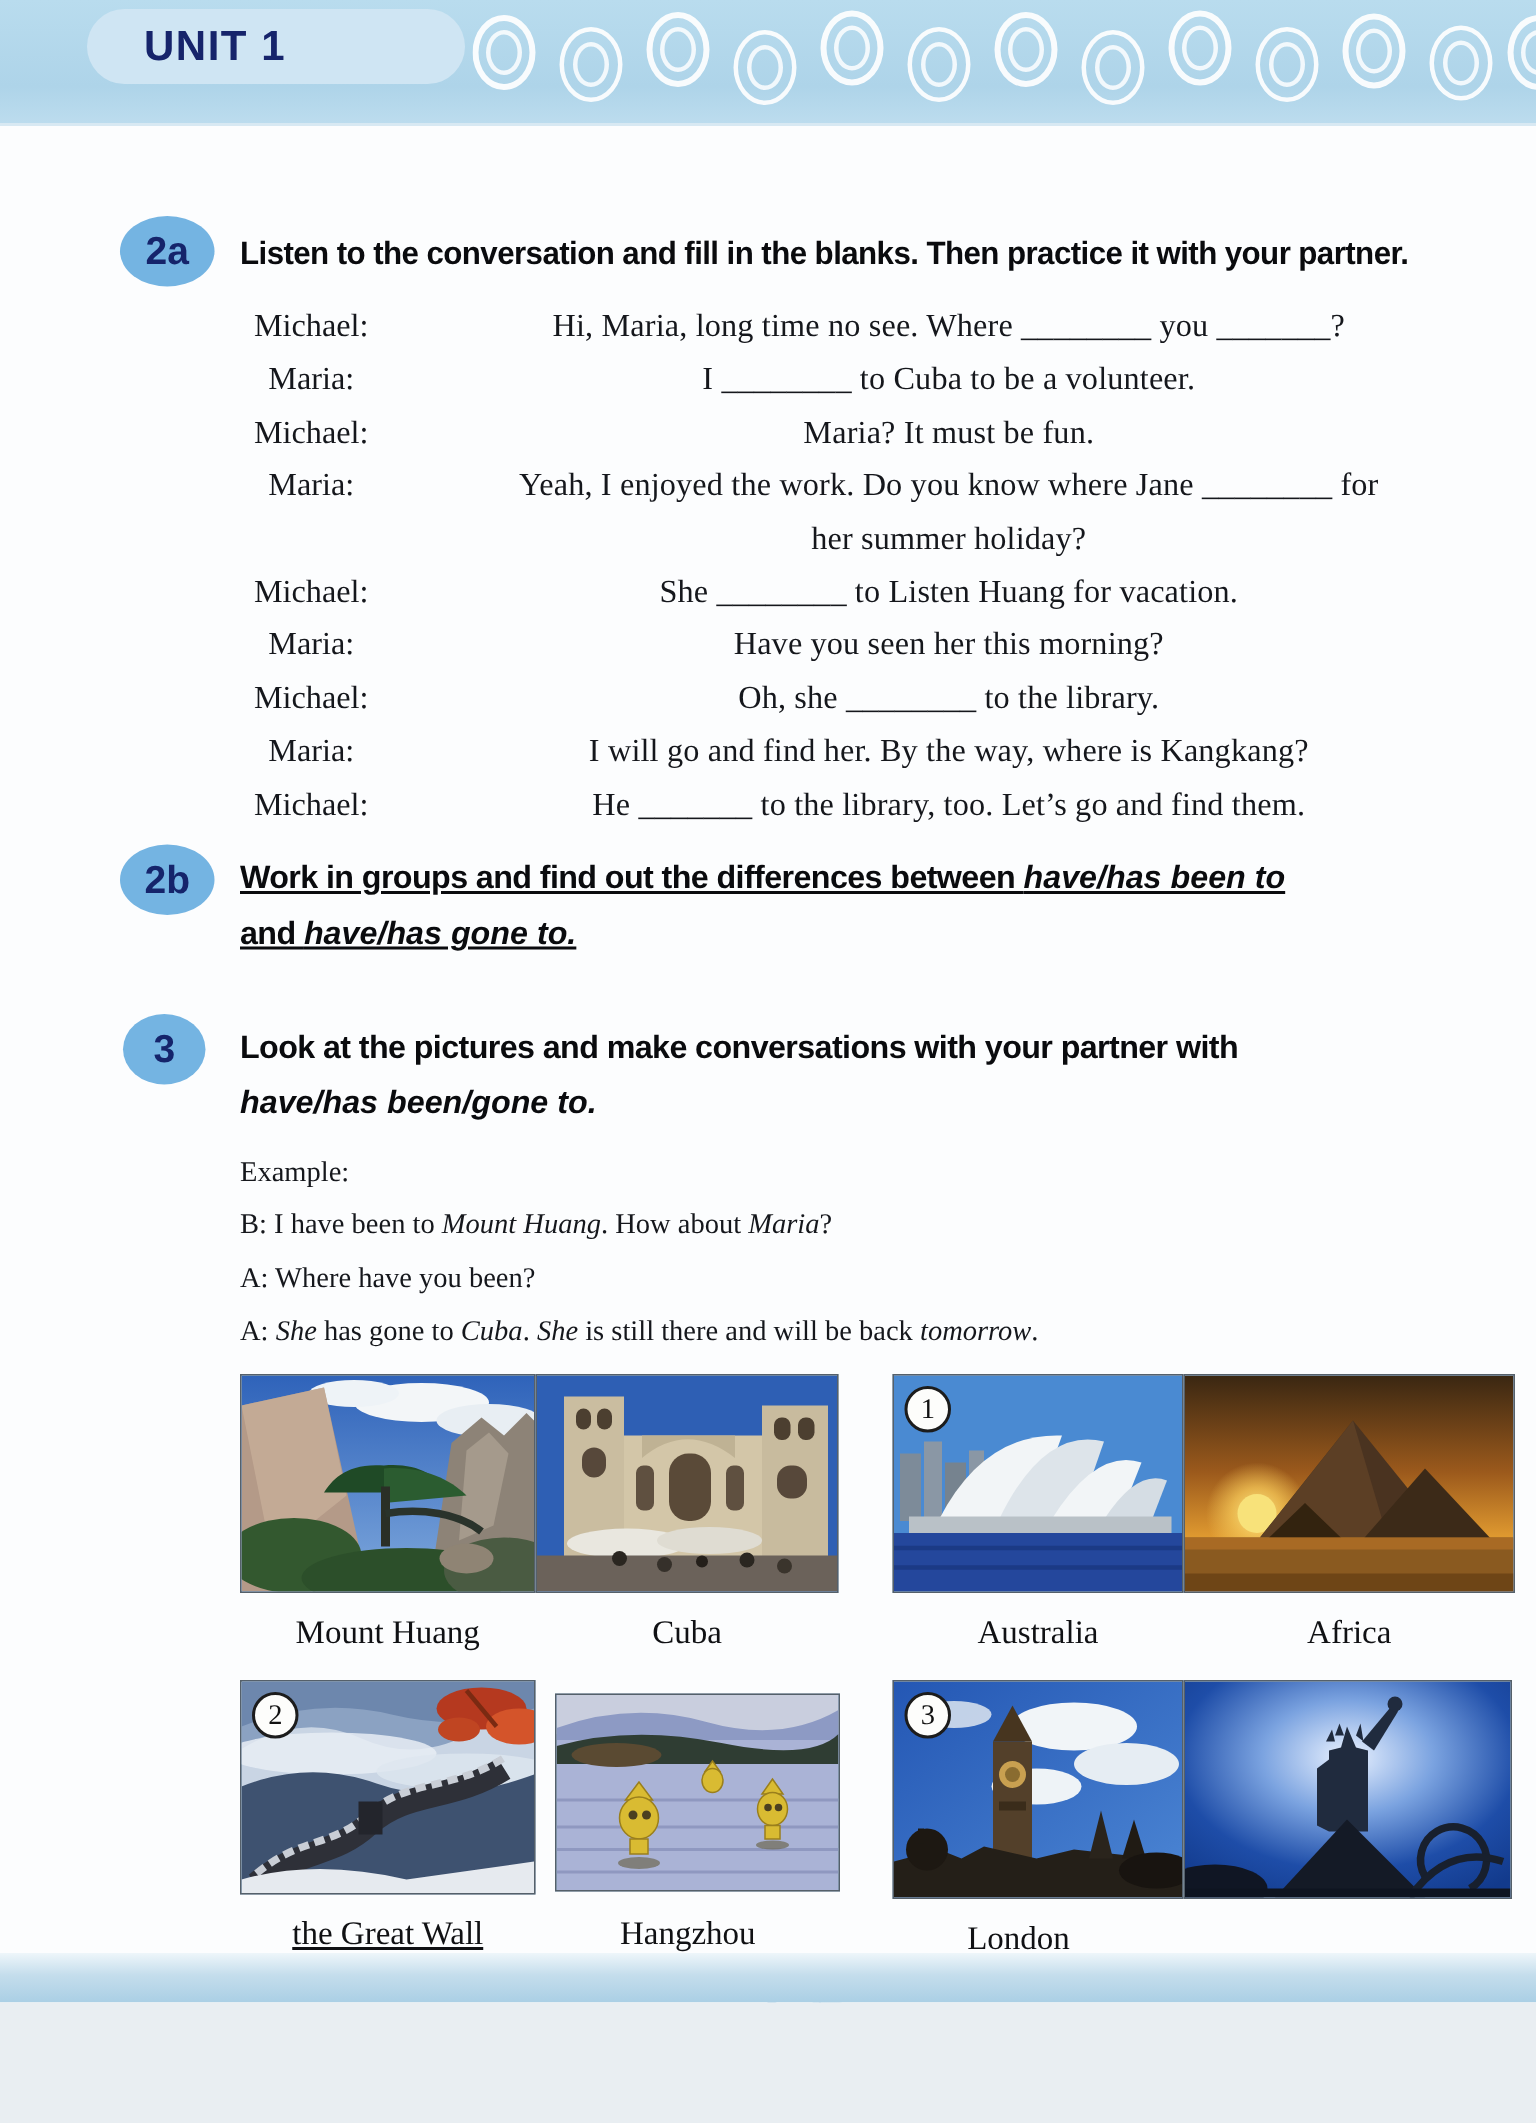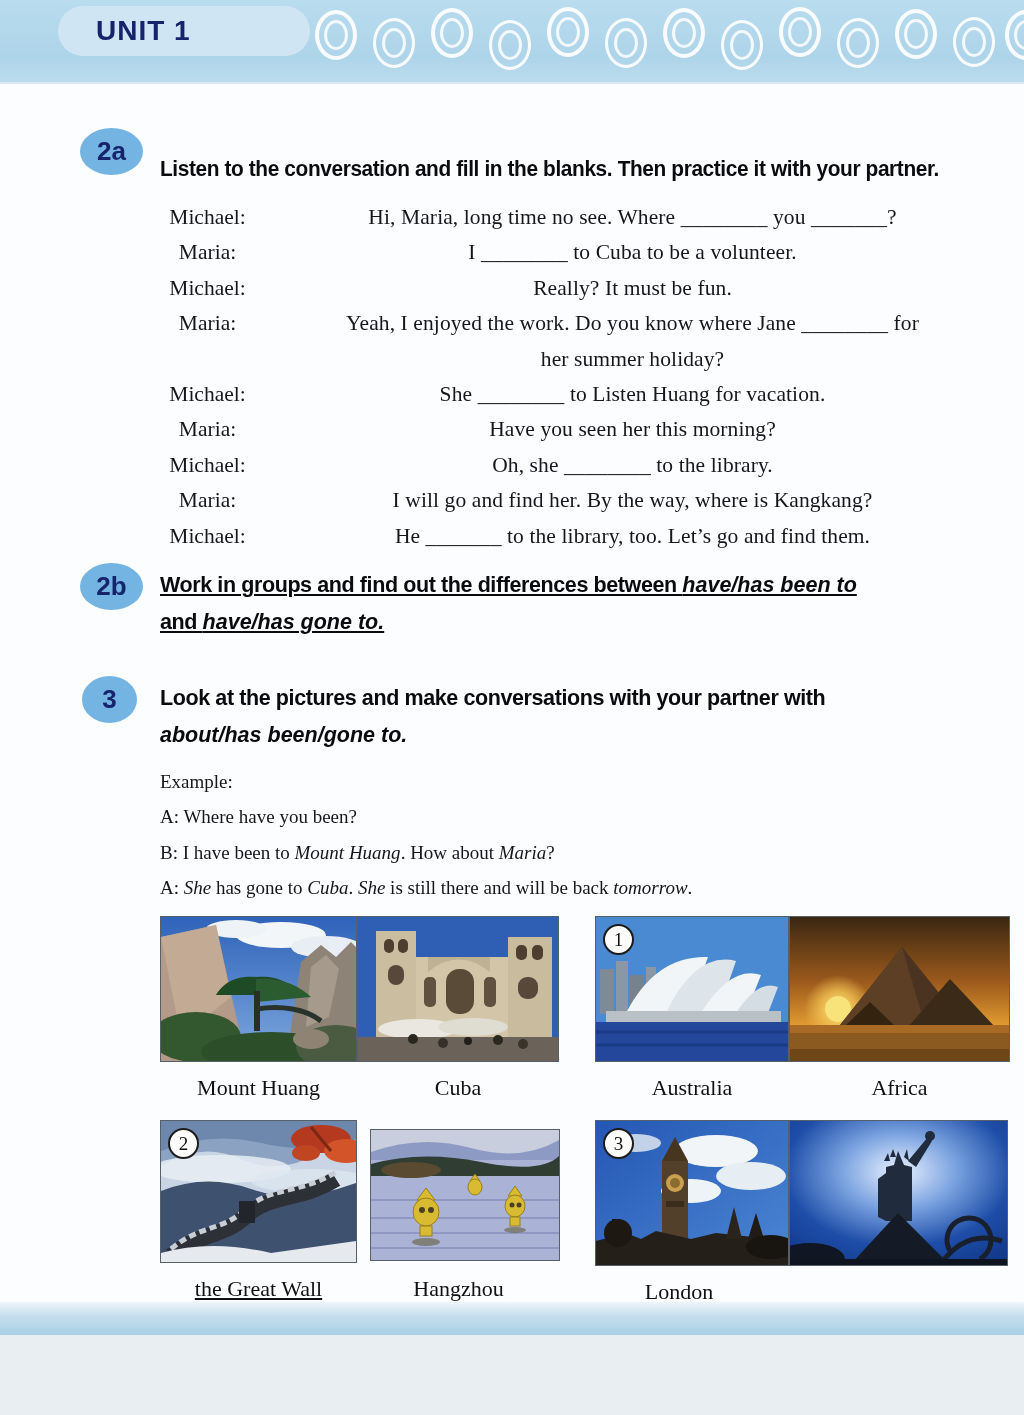--- a/index.html
+++ b/index.html
@@ -127,35 +127,35 @@
         </div>
       <div class="ring ring-outer thin" style="left:638px; top:17px;">
           <div class="ring-inner"></div>
         </div>
       <div class="ring ring-outer" style="left:690px; top:10px;">
           <div class="ring-inner"></div>
         </div>
     </div>
   </div>
 
-  <div class="badge" style="left:80px; top:128px;">2a</div>
+  <div class="badge" style="left:80px; top:144px;">2a</div>
   <div class="h-bold h-2a">Listen to the conversation and fill in the blanks. Then practice it with your partner.</div>
 
   <div class="dialogue">
     <div class="dlg-row">
       <span class="dlg-speaker">Michael:</span>
       <span class="dlg-text">Hi, Maria, long time no see. Where ________ you _______?</span>
     </div>
     <div class="dlg-row">
       <span class="dlg-speaker">Maria:</span>
       <span class="dlg-text">I ________ to Cuba to be a volunteer.</span>
     </div>
     <div class="dlg-row">
       <span class="dlg-speaker">Michael:</span>
-      <span class="dlg-text">Really? It must be fun.</span>
+      <span class="dlg-text">Maria? It must be fun.</span>
     </div>
     <div class="dlg-row">
       <span class="dlg-speaker">Maria:</span>
       <span class="dlg-text">Yeah, I enjoyed the work. Do you know where Jane ________ for</span>
     </div>
     <div class="dlg-row">
       <span class="dlg-speaker"></span>
       <span class="dlg-text">her summer holiday?</span>
     </div>
     <div class="dlg-row">
@@ -182,27 +182,27 @@
 
   <div class="badge" style="left:80px; top:563px;">2b</div>
   <div class="h-bold" style="left:160px; top:567px; width:850px;text-decoration:underline;">
     <span>Work in groups and find out the differences between </span><span class="hi">have/has been to</span><br>
     <span>and </span><span class="hi">have/has gone to.</span>
   </div>
 
   <div class="badge round" style="left:82px; top:676px;">3</div>
   <div class="h-bold" style="left:160px; top:680px; width:850px;">
     <span>Look at the pictures and make conversations with your partner with</span><br>
-    <span class="hi">about/has been/gone to.</span>
+    <span class="hi">have/has been/gone to.</span>
   </div>
 
   <div class="example">
     <div>Example:</div>
+    <div><span>B: I have been to </span><span class="it">Mount Huang</span><span>. How about </span><span class="it">Maria</span><span>?</span></div>
     <div>A: Where have you been?</div>
-    <div><span>B: I have been to </span><span class="it">Mount Huang</span><span>. How about </span><span class="it">Maria</span><span>?</span></div>
     <div><span>A: </span><span class="it">She</span><span> has gone to </span><span class="it">Cuba</span><span>. </span><span class="it">She</span><span> is still there and will be back </span><span class="it">tomorrow</span><span>.</span></div>
   </div>
 
   <div class="pic-group" style="left:160px; top:916px;">
     <div class="pics">
       <div class="photo" style="width:197px; height:146px;">
         <svg width="195" height="144" viewBox="0 0 195 144">
           <defs>
               <linearGradient id="mhsky" x1="0" y1="0" x2="0" y2="1">
             <stop offset="0" stop-color="#2f63ba"></stop>

